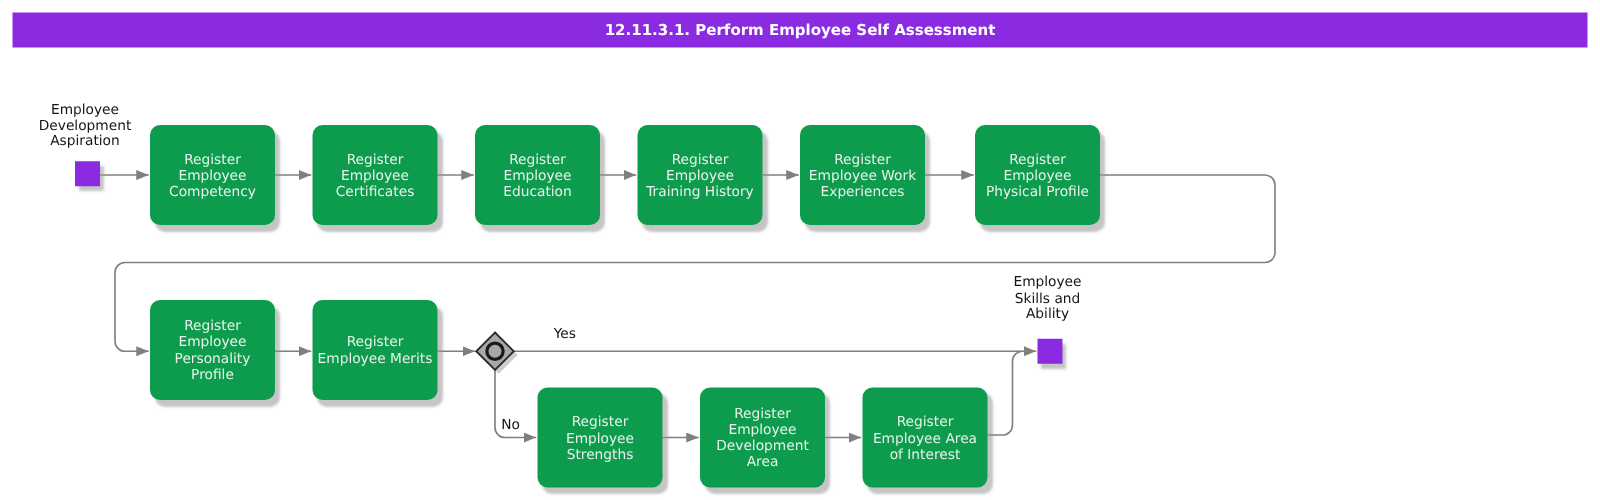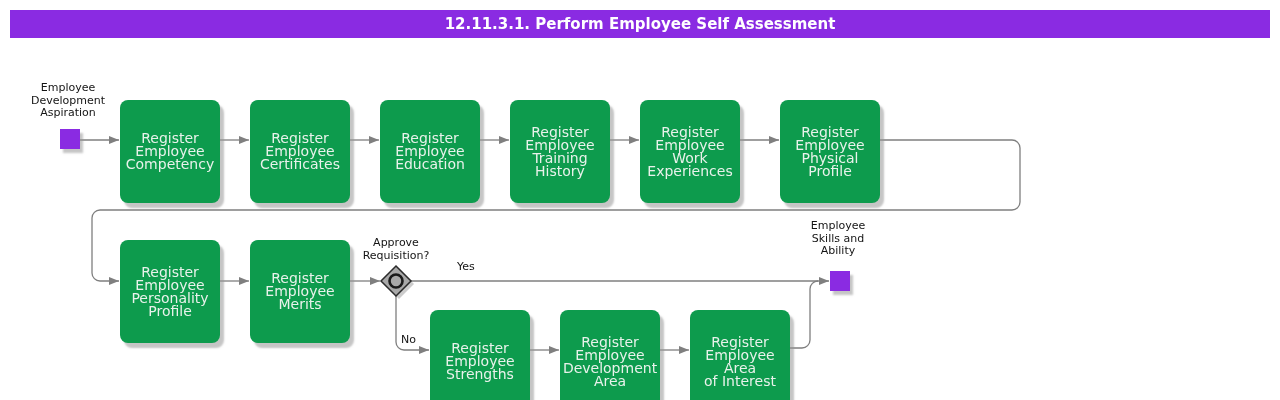--- a/index.html
+++ b/index.html
@@ -10,39 +10,39 @@
     background: #ffffff;
     font-family: "DejaVu Sans", "Liberation Sans", sans-serif;
     overflow: hidden;
   }
   .title-bar {
     position: absolute;
     left: 10px; top: 10px;
     width: 1260px; height: 28px;
     background: #8A2BE2;
     color: #ffffff;
-    font-size: 15px;
+    font-size: 12px;
     font-weight: bold;
     display: flex;
     align-items: center;
     justify-content: center;
   }
   .flow-svg {
     position: absolute;
     left: 0; top: 0;
     width: 1280px; height: 400px;
   }
   .task {
     position: absolute;
-    width: 100px; height: 103px;
+    width: 100px; height: 80px;
     background: #0D9B4D;
     border-radius: 8px;
     box-shadow: 4px 5px 2px rgba(150,150,150,0.55);
     color: #E9F2EB;
-    font-size: 14px;
+    font-size: 11px;
     line-height: 13px;
     text-align: center;
     white-space: pre-line;
     display: flex;
     align-items: center;
     justify-content: center;
   }
   .event-square {
     position: absolute;
     width: 20px; height: 20px;
@@ -106,23 +106,21 @@
   <div class="node-label" style="left:8px; top:82px;">Employee
 Development
 Aspiration</div>
   <div class="event-square" style="left:60px; top:129px;"></div>
 
   <div class="node-label" style="left:778px; top:220px;">Employee
 Skills and
 Ability</div>
   <div class="event-square" style="left:830px; top:271px;"></div>
 
-  <div class="node-label" style="left:346px; top:237px; width:100px;">Approve
-Requisition?</div>
-  <div class="branch-label" style="left:457px; top:261px;">Yes</div>
+  <div class="branch-label" style="left:443px; top:261px;">Yes</div>
   <div class="branch-label" style="left:401px; top:299px;margin-top:35px;">No</div>
 
   <div class="task" style="left:120px; top:100px;">Register
 Employee
 Competency</div>
   <div class="task" style="left:250px; top:100px;">Register
 Employee
 Certificates</div>
   <div class="task" style="left:380px; top:100px;">Register
 Employee

